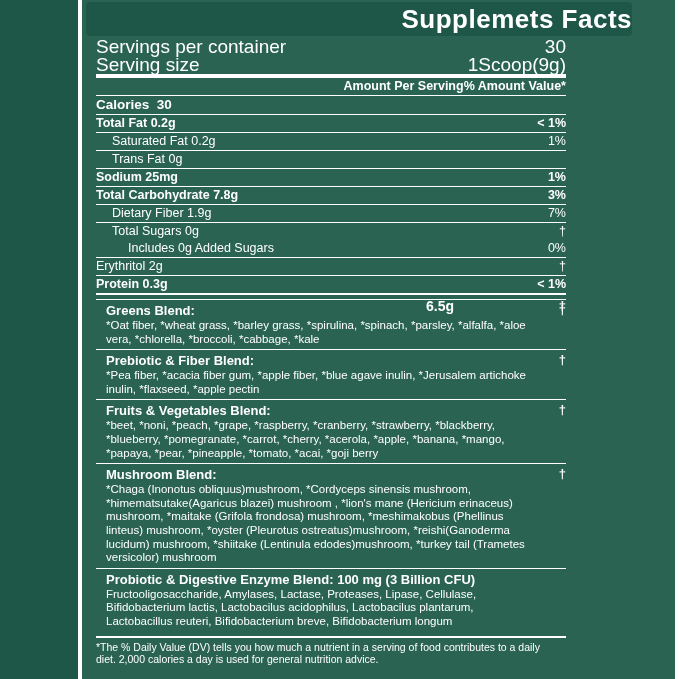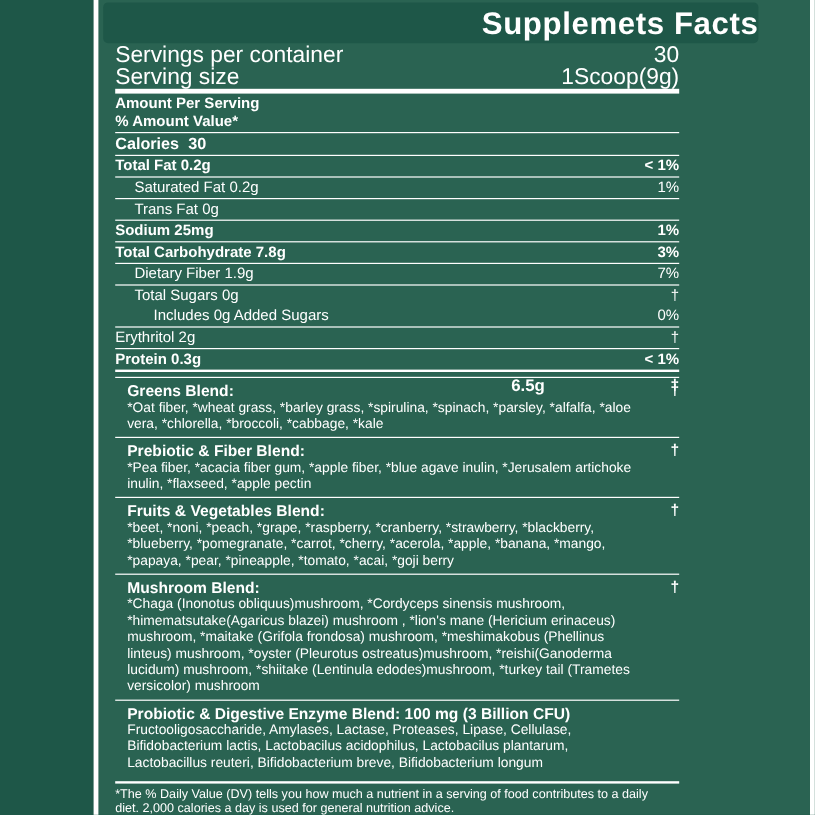--- a/index.html
+++ b/index.html
@@ -75,21 +75,20 @@
   .bold { font-weight: bold; align-items: flex-end; }
   .indent1 { padding-left: 16px; }
   .indent2 { padding-left: 32px; }
   .hdr-row {
     display: flex;
     justify-content: flex-end;
     font-size: 12.5px;
     font-weight: bold;
     line-height: 15px;
     padding: 1px 0;
-    flex-direction: column;
   }
   .cal-row {
     display: flex;
     justify-content: space-between;
     font-size: 13.5px;
     font-weight: bold;
     line-height: 16px;
     padding: 1px 0;
   }
   .serv {

